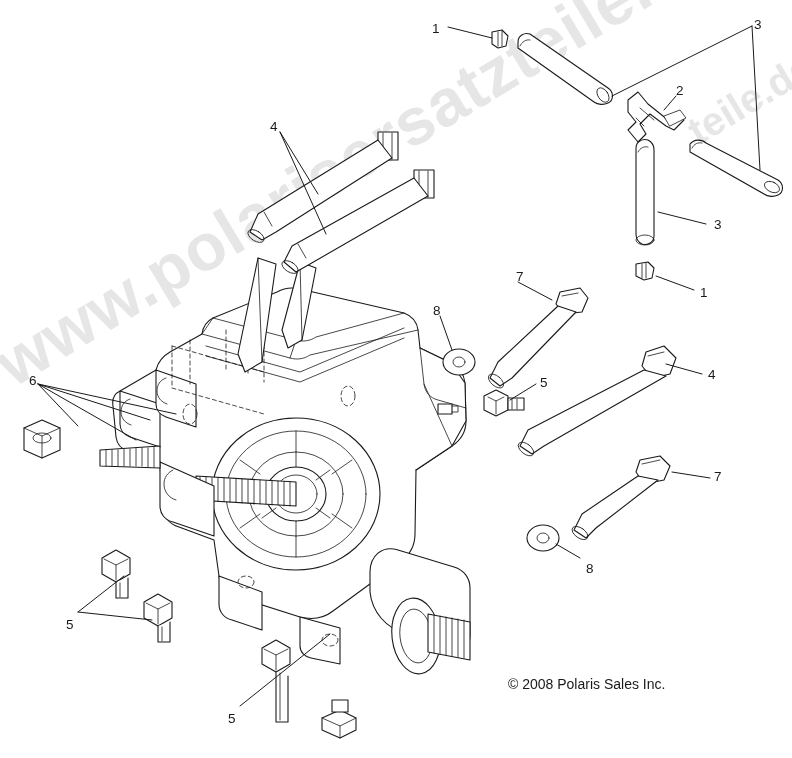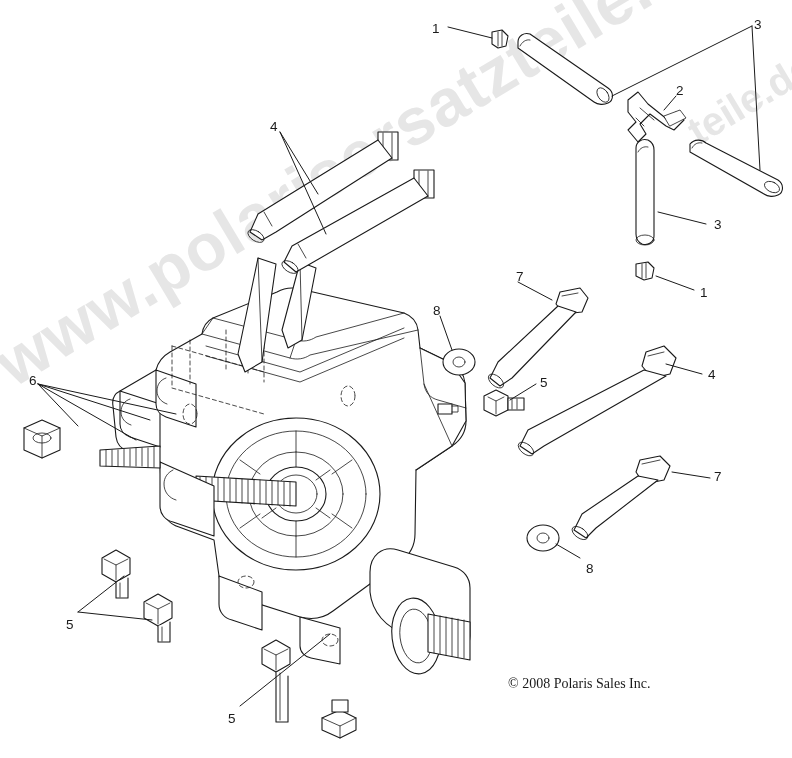--- a/index.html
+++ b/index.html
@@ -41,21 +41,21 @@
     font-size:13.5px;
     color:#1a1a1a;
     font-family:"Liberation Sans", sans-serif;
     line-height:1;
   }
   .copyright{
     position:absolute;
     left:508px; top:676px;
     font-size:14px;
     color:#1a1a1a;
-    font-family:Liberation Serif, serif;
+    font-family:Liberation Sans, sans-serif;
     white-space:nowrap;
   }
 </style>
 </head>
 <body>
 
 <div id="stage">
 
   <div class="wm" id="wm-main">www.polarisersatzteile.de</div>
   <div class="wm" id="wm-corner">teile.de</div>

